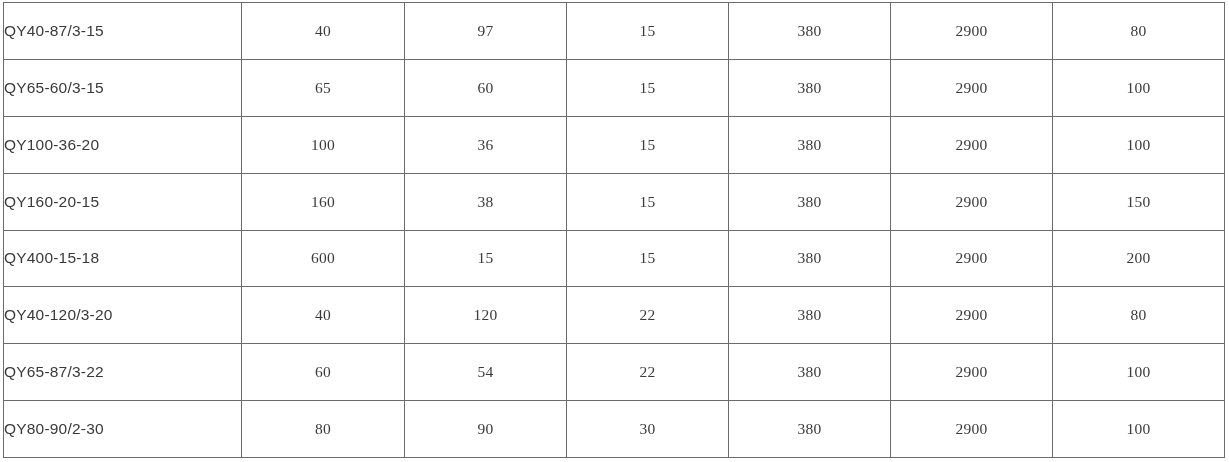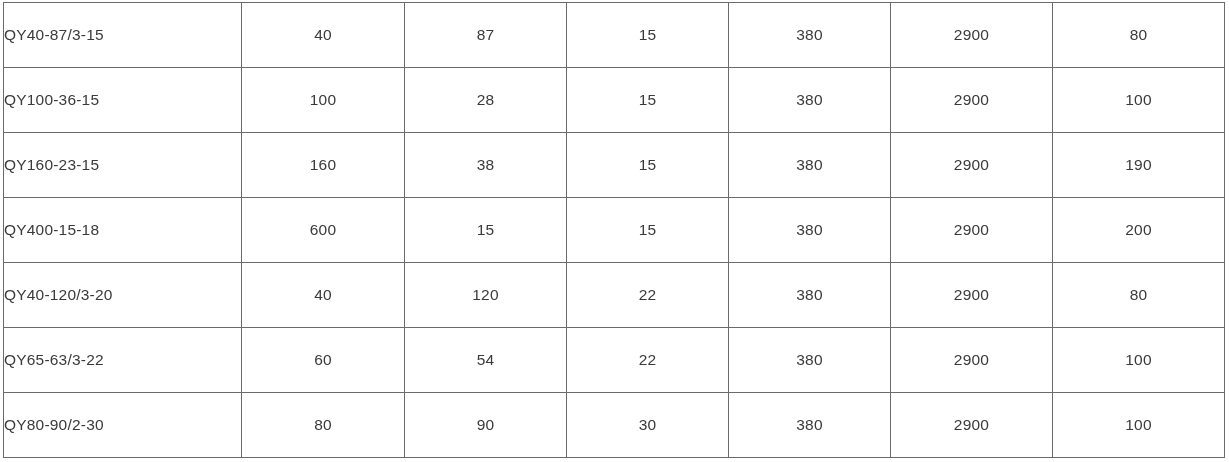--- a/index.html
+++ b/index.html
@@ -36,20 +36,21 @@
     padding: 0;
     background: #ffffff;
   }
   td.col-model {
     text-align: left;
     padding-left: 40px;
     width: 238px;
   }
   td.col-num {
     text-align: center;
+    font-family: Liberation Serif, serif;
   }
   col.c0 { width: 238px; }
   col.c1 { width: 163px; }
   col.c2 { width: 162px; }
   col.c3 { width: 162px; }
   col.c4 { width: 162px; }
   col.c5 { width: 162px; }
   col.c6 { width: 172px; }
 </style>
 </head>
@@ -63,64 +64,73 @@
         <col class="c2">
         <col class="c3">
         <col class="c4">
         <col class="c5">
         <col class="c6">
     </colgroup>
     <tbody>
         <tr>
           <td class="col-model">QY40-87/3-15</td>
           <td class="col-num">40</td>
-          <td class="col-num">87</td>
+          <td class="col-num">97</td>
           <td class="col-num">15</td>
           <td class="col-num">380</td>
           <td class="col-num">2900</td>
           <td class="col-num">80</td>
         </tr>
         <tr>
-          <td class="col-model">QY100-36-15</td>
-          <td class="col-num">100</td>
-          <td class="col-num">28</td>
+          <td class="col-model">QY65-60/3-15</td>
+          <td class="col-num">65</td>
+          <td class="col-num">60</td>
           <td class="col-num">15</td>
           <td class="col-num">380</td>
           <td class="col-num">2900</td>
           <td class="col-num">100</td>
         </tr>
         <tr>
-          <td class="col-model">QY160-23-15</td>
+          <td class="col-model">QY100-36-20</td>
+          <td class="col-num">100</td>
+          <td class="col-num">36</td>
+          <td class="col-num">15</td>
+          <td class="col-num">380</td>
+          <td class="col-num">2900</td>
+          <td class="col-num">100</td>
+        </tr>
+        <tr>
+          <td class="col-model">QY160-20-15</td>
           <td class="col-num">160</td>
           <td class="col-num">38</td>
           <td class="col-num">15</td>
           <td class="col-num">380</td>
           <td class="col-num">2900</td>
-          <td class="col-num">190</td>
+          <td class="col-num">150</td>
         </tr>
         <tr>
           <td class="col-model">QY400-15-18</td>
           <td class="col-num">600</td>
           <td class="col-num">15</td>
           <td class="col-num">15</td>
           <td class="col-num">380</td>
           <td class="col-num">2900</td>
           <td class="col-num">200</td>
         </tr>
         <tr>
           <td class="col-model">QY40-120/3-20</td>
           <td class="col-num">40</td>
           <td class="col-num">120</td>
           <td class="col-num">22</td>
           <td class="col-num">380</td>
           <td class="col-num">2900</td>
           <td class="col-num">80</td>
         </tr>
         <tr>
-          <td class="col-model">QY65-63/3-22</td>
+          <td class="col-model">QY65-87/3-22</td>
           <td class="col-num">60</td>
           <td class="col-num">54</td>
           <td class="col-num">22</td>
           <td class="col-num">380</td>
           <td class="col-num">2900</td>
           <td class="col-num">100</td>
         </tr>
         <tr>
           <td class="col-model">QY80-90/2-30</td>
           <td class="col-num">80</td>

